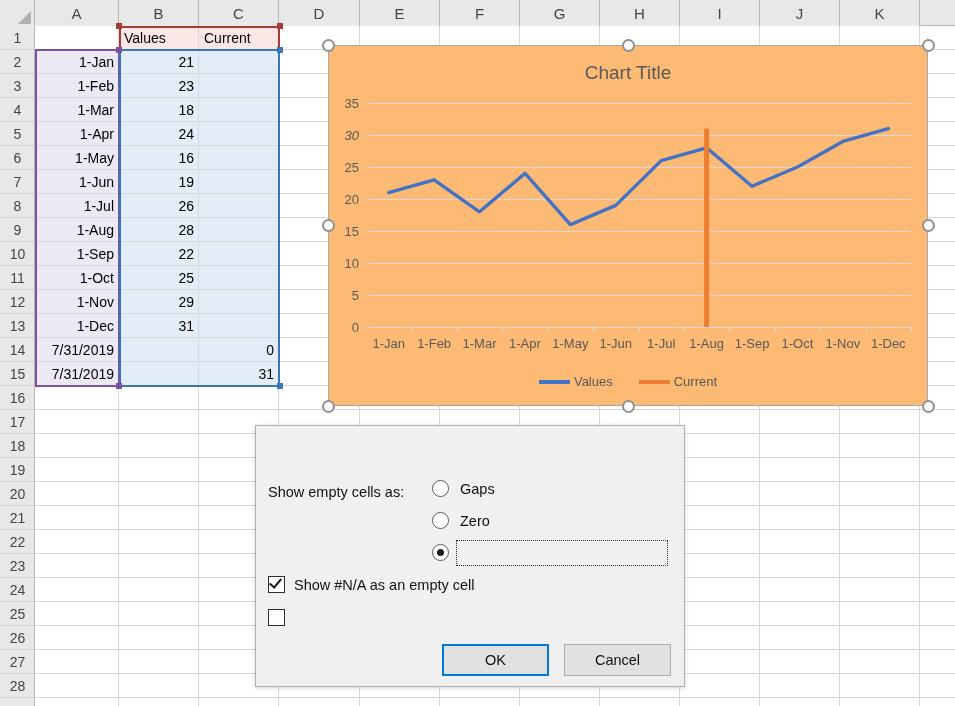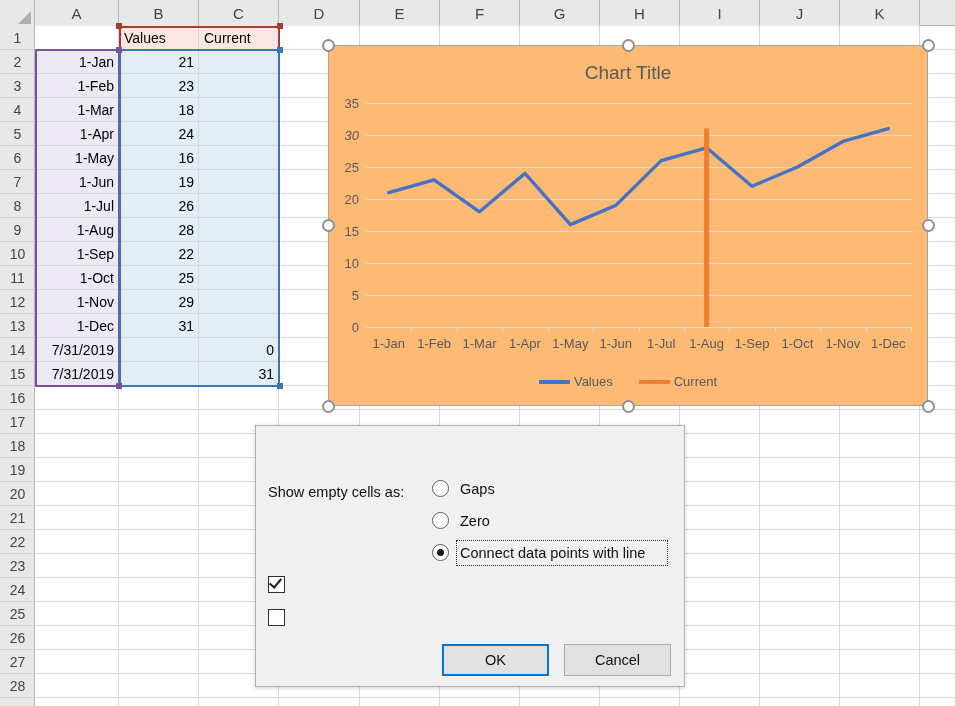--- a/index.html
+++ b/index.html
@@ -316,21 +316,21 @@
   <div class="dlg-body" id="dlg-body">
       <div class="lbl" style="left: 12px; top: 18px;">Show empty cells as:</div>
       <div class="radio-outer" style="left: 176px; top: 14px;"></div>
       <div class="lbl" style="left: 204px; top: 15px;">Gaps</div>
       <div class="radio-outer" style="left: 176px; top: 46px;"></div>
       <div class="lbl" style="left: 204px; top: 47px;">Zero</div>
       <div class="radio-outer" style="left: 176px; top: 78px;">
         <div class="radio-dot"></div>
       </div>
       <div class="focus-box" style="left: 200px; top: 74px; width: 212px; height: 26px;"></div>
-      <div class="lbl" style="left: 204px; top: 79px;">Connect data points with line</div>
       <div class="cbox" style="left: 12px; top: 110px;">
         <div class="cbox-tick"></div>
       </div>
+      <div class="lbl" style="left: 38px; top: 111px;">Show #N/A as an empty cell</div>
       <div class="cbox" style="left: 12px; top: 143px;"></div>
       <div class="dbtn primary" style="left: 186px; top: 178px; width: 107px;">OK</div>
       <div class="dbtn" style="left: 308px; top: 178px; width: 107px;">Cancel</div>
     </div>
 </div>
 
 </body></html>

